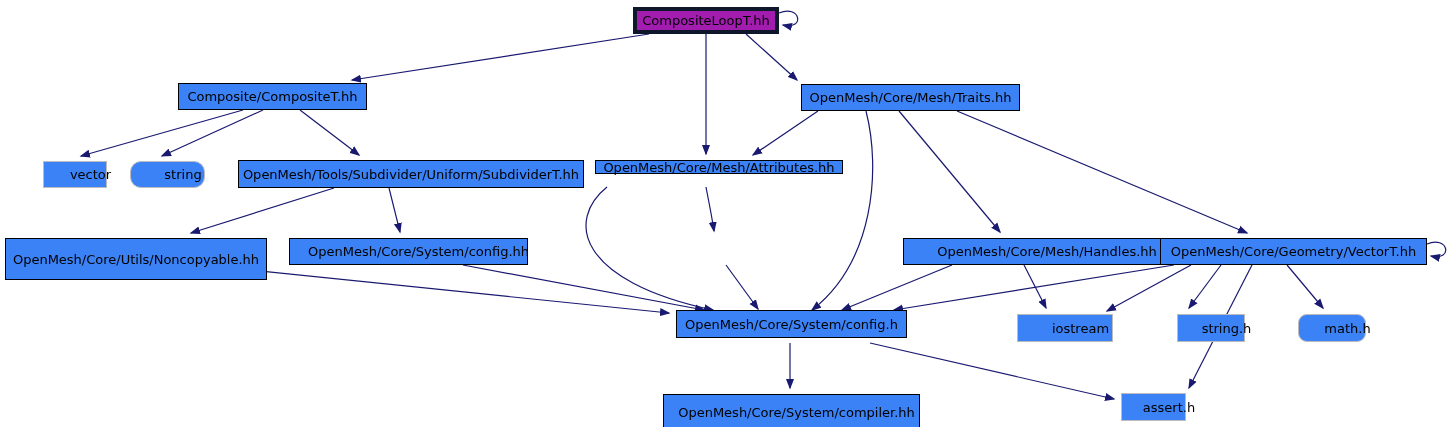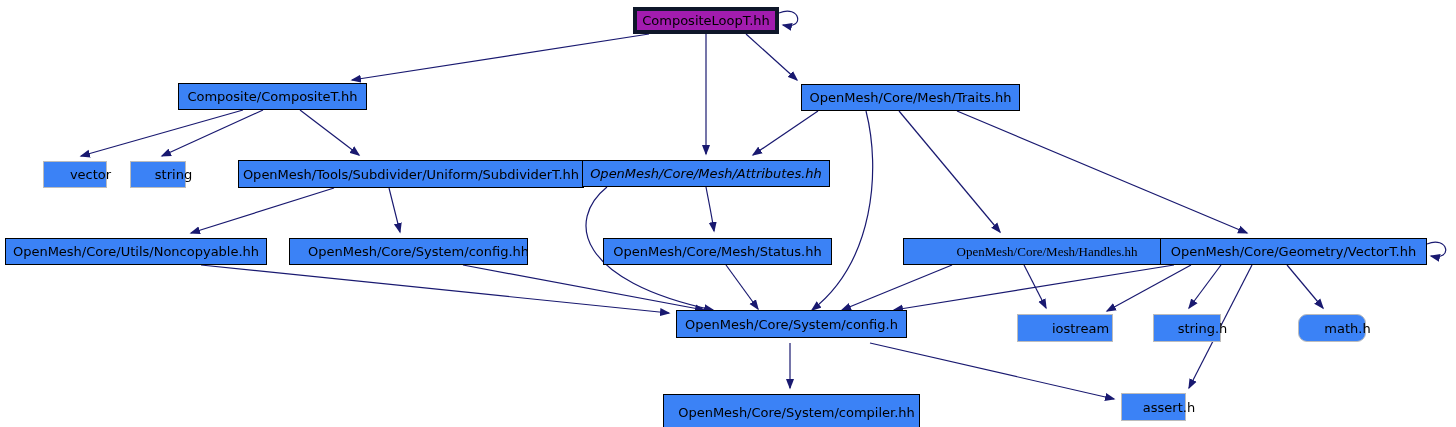--- a/index.html
+++ b/index.html
@@ -67,41 +67,40 @@
   </svg>
 
   <div class="node root" style="left:633px;top:7px;width:146px;height:27px;">CompositeLoopT.hh</div>
 
   <div class="node" style="left:178px;top:83px;width:189px;height:27px;">Composite/CompositeT.hh</div>
 
   <div class="node" style="left:758px;top:84px;width:219px;height:27px;margin-left:43px;">OpenMesh/Core/Mesh/Traits.hh</div>
 
   <div class="node external" style="left:43px;top:161px;width:64px;height:27px;">vector</div>
 
-  <div class="node external" style="left:130px;top:161px;width:56px;height:27px;">string</div>
+  <div class="node external" style="left:130px;top:161px;width:75px;height:27px;border-radius:11px;">string</div>
 
   <div class="node" style="left:210px;top:160px;width:346px;height:28px;margin-left:28px;">OpenMesh/Tools/Subdivider/Uniform/SubdividerT.hh</div>
 
-  <div class="node" style="left:582px;top:160px;width:248px;height:27px;font-style:italic;">OpenMesh/Core/Mesh/Attributes.hh</div>
+  <div class="node" style="left:595px;top:160px;width:248px;height:14px;">OpenMesh/Core/Mesh/Attributes.hh</div>
 
-  <div class="node" style="left:5px;top:238px;width:262px;height:27px;">OpenMesh/Core/Utils/Noncopyable.hh</div>
+  <div class="node" style="left:5px;top:238px;width:262px;height:42px;">OpenMesh/Core/Utils/Noncopyable.hh</div>
 
   <div class="node" style="left:289px;top:238px;width:239px;height:27px;padding-left:20px;">OpenMesh/Core/System/config.hh</div>
 
-  <div class="node" style="left:603px;top:238px;width:229px;height:27px;">OpenMesh/Core/Mesh/Status.hh</div>
 
-  <div class="node" style="left:903px;top:238px;width:288px;height:27px;font-family:Liberation Serif, serif;">OpenMesh/Core/Mesh/Handles.hh</div>
+  <div class="node" style="left:903px;top:238px;width:288px;height:27px;">OpenMesh/Core/Mesh/Handles.hh</div>
 
   <div class="node" style="left:1160px;top:238px;width:267px;height:27px;">OpenMesh/Core/Geometry/VectorT.hh</div>
 
   <div class="node" style="left:676px;top:310px;width:231px;height:28px;">OpenMesh/Core/System/config.h</div>
 
   <div class="node external" style="left:1017px;top:314px;width:96px;height:28px;">iostream</div>
 
-  <div class="node external" style="left:1153px;top:314px;width:68px;height:28px;">string.h</div>
+  <div class="node external" style="left:1177px;top:314px;width:68px;height:28px;">string.h</div>
 
   <div class="node external" style="left:1298px;top:314px;width:68px;height:28px;border-radius:9px;">math.h</div>
 
   <div class="node" style="left:663px;top:394px;width:257px;height:36px;padding-left:10px;">OpenMesh/Core/System/compiler.hh</div>
 
   <div class="node external" style="left:1121px;top:393px;width:65px;height:28px;">assert.h</div>
 
 </div>
 
 </body></html>

